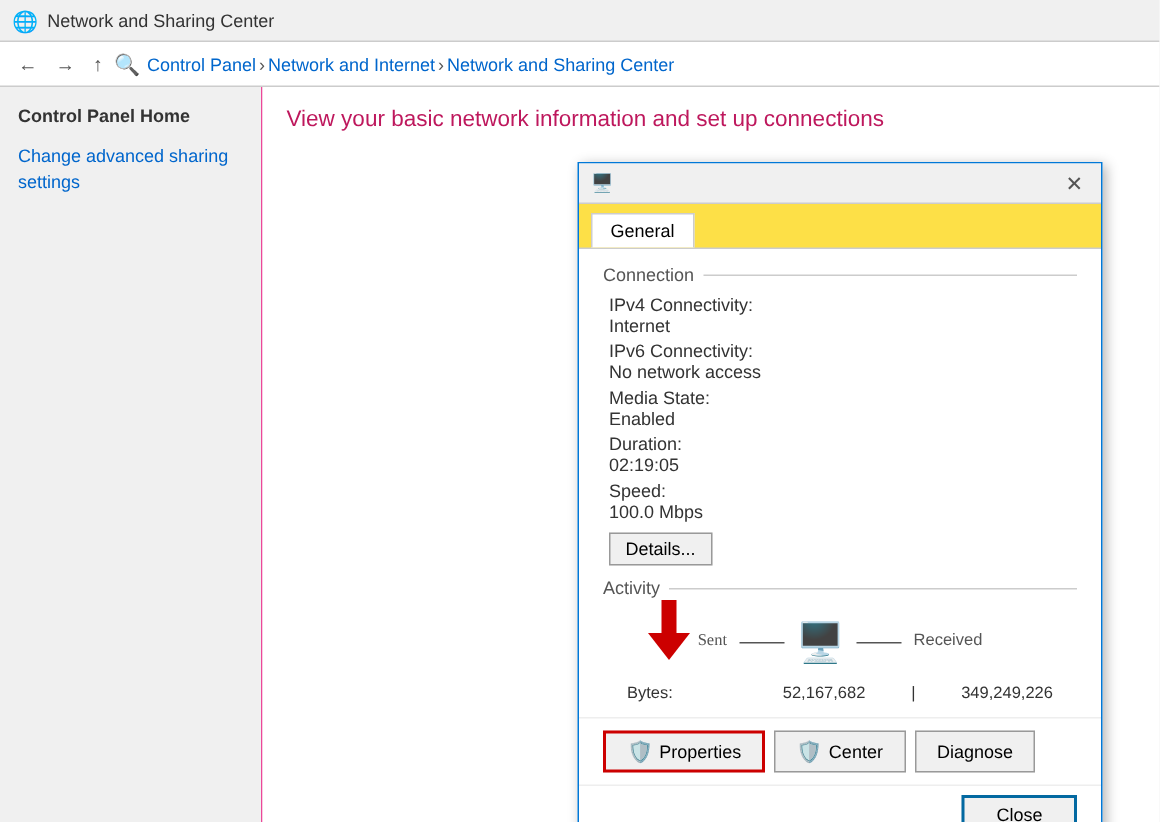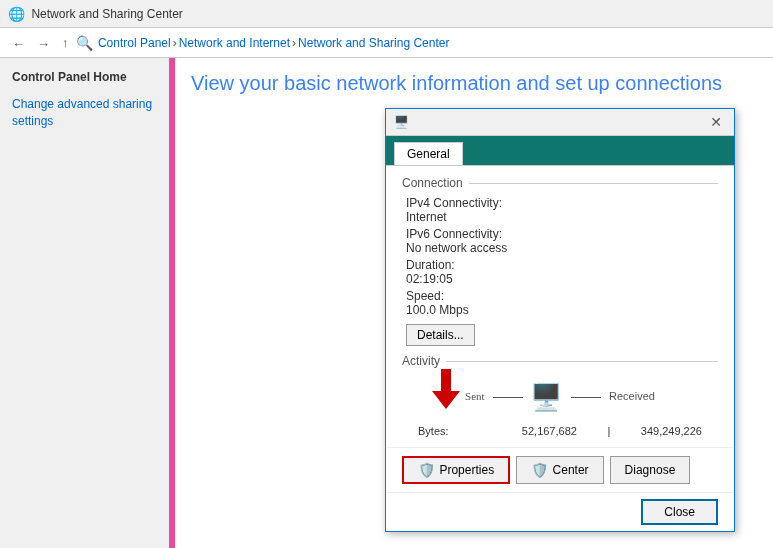--- a/index.html
+++ b/index.html
@@ -58,21 +58,21 @@
     .main-layout {
       display: flex;
       height: calc(548px - 58px);
     }
 
     
     .sidebar {
       width: 175px;
       background: #f0f0f0;
       padding: 12px;
-      border-right: 6px solid #ec4899;
+      border-right: 1px solid #ec4899;
       flex-shrink: 0;
     }
     .sidebar-title {
       font-size: 12px;
       font-weight: bold;
       color: #333;
       margin-bottom: 12px;
     }
     .sidebar-link {
       color: #0066cc;
@@ -86,22 +86,22 @@
 
     
     .content {
       flex: 1;
       padding: 12px 16px;
       background: #fff;
       position: relative;
       overflow: hidden;
     }
     .content-title {
-      font-size: 20px;
-      color: #3b82f6;
+      font-size: 15px;
+      color: #be185d;
       font-weight: normal;
       margin-bottom: 14px;
       line-height: 1.3;
     }
 
     
     .local-connection-highlight {
       border: 2px solid #cc0000;
       padding: 2px 6px;
       display: inline-block;
@@ -142,21 +142,21 @@
       background: none;
       border: none;
       cursor: pointer;
       font-size: 14px;
       color: #555;
       padding: 0 4px;
     }
 
     
     .dialog-tabs {
-      background: #0f766e;
+      background: #fde047;
       padding: 6px 8px 0;
       border-bottom: 1px solid #ccc;
     }
     .dialog-tab {
       display: inline-block;
       padding: 4px 12px;
       background: #fff;
       border: 1px solid #ccc;
       border-bottom: none;
       font-size: 12px;
@@ -349,20 +349,24 @@
 
           <div class="info-row">
             <span class="info-label">IPv4 Connectivity:</span>
             <span class="info-value">Internet</span>
           </div>
           <div class="info-row">
             <span class="info-label">IPv6 Connectivity:</span>
             <span class="info-value">No network access</span>
           </div>
           <div class="info-row">
+            <span class="info-label">Media State:</span>
+            <span class="info-value">Enabled</span>
+          </div>
+          <div class="info-row">
             <span class="info-label">Duration:</span>
             <span class="info-value">02:19:05</span>
           </div>
           <div class="info-row">
             <span class="info-label">Speed:</span>
             <span class="info-value">100.0 Mbps</span>
           </div>
 
           <button class="details-btn">Details...</button>
         </div>

